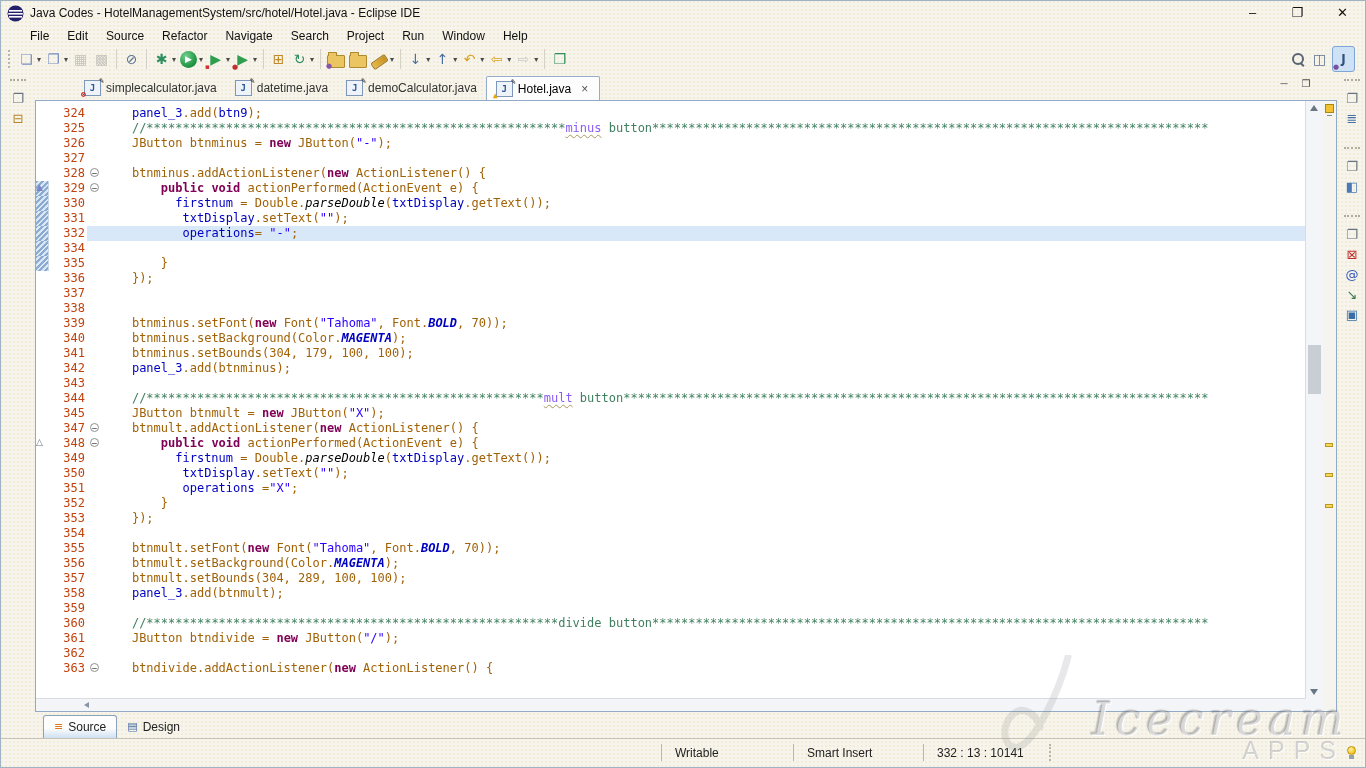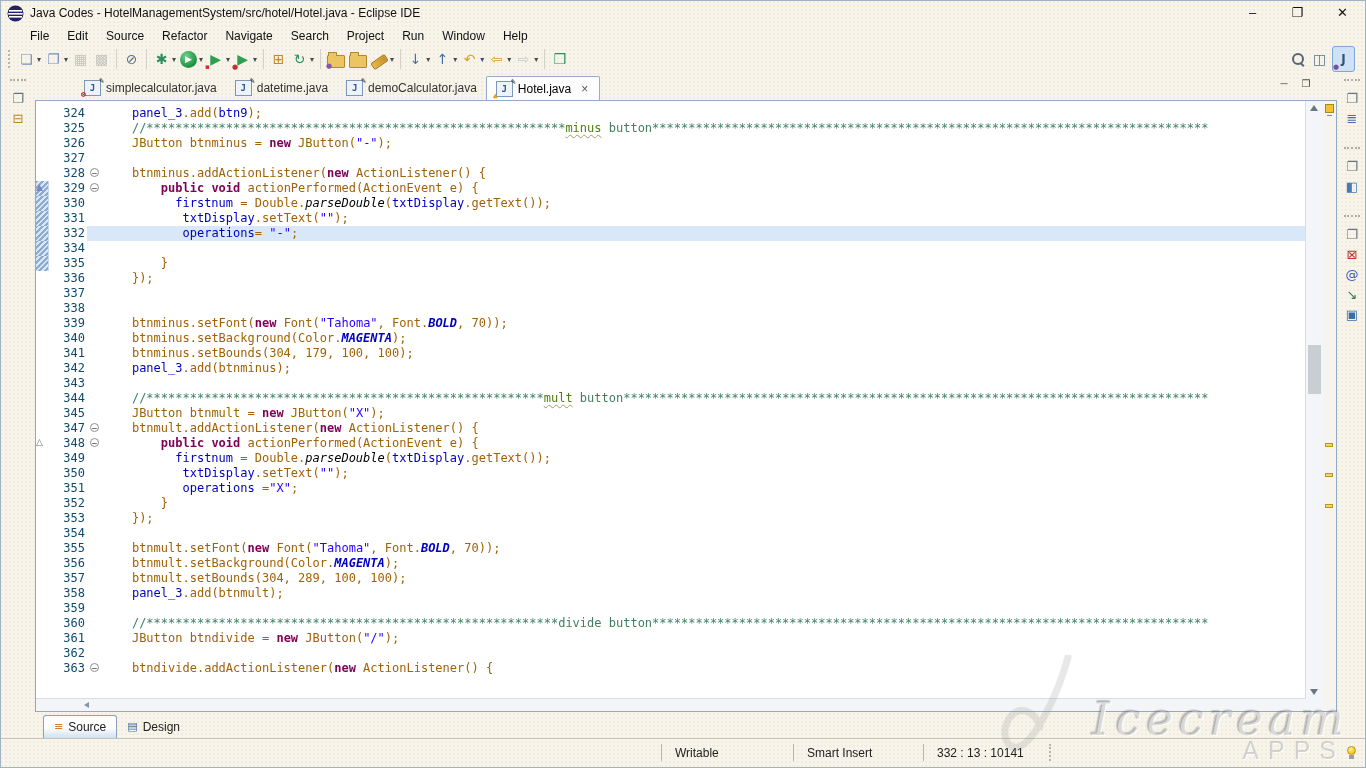--- a/index.html
+++ b/index.html
@@ -65,30 +65,30 @@
 
   
   .editor{flex:1;background:#fff;border:1px solid #93aac6;display:flex;position:relative;min-height:0;margin-right:2px}
   .code{flex:1;overflow:hidden;padding-top:5px;font:12px/15px "DejaVu Sans Mono",monospace;position:relative}
   .crow{display:flex;height:15px}
   .cmark{width:13px;flex:none;position:relative}
   .cmark.range{background:repeating-linear-gradient(135deg,#8cabd0 0 2px,#d9e7f5 2px 4px);border-right:1px solid #c7d6e8;box-sizing:border-box}
   .ctri{position:absolute;left:0;top:1px;font-size:9px;line-height:11px;font-family:"DejaVu Sans",sans-serif}
   .ctri.filled{color:#7b86c8}
   .ctri.outline{color:#6a7488}
-  .cnum{width:36px;flex:none;text-align:right;color:#0c4a6e;padding-right:2px}
+  .cnum{width:36px;flex:none;text-align:right;color:#c2410c;padding-right:2px}
   .cfold{width:16px;flex:none;position:relative}
   .foldbtn{position:absolute;left:3px;top:2px;width:9px;height:9px;border:1px solid #8f8f8f;border-radius:50%;background:#fff;font-size:9px;line-height:8px;text-align:center;color:#444;box-sizing:border-box}
   .ctxt{flex:1;white-space:pre}
   .crow.hl .ctxt,.crow.hl .cfold{background:#d9e8f8}
   .tk-d{color:#a16207}
   .tk-k{color:#7f0055;font-weight:bold}
   .tk-s{color:#2a00ff}
   .tk-c{color:#3f7f5f}
-  .tk-csp{color:#4d7c0f;text-decoration:underline wavy #a89860 1px;text-underline-offset:2px}
+  .tk-csp{color:#8b5cf6;text-decoration:underline wavy #a89860 1px;text-underline-offset:2px}
   .tk-f{color:#0000c0}
   .tk-sf{color:#0000c0;font-style:italic;font-weight:bold}
   .tk-sm{font-style:italic}
 
   
   .vscroll{width:17px;flex:none;background:#f3f5f8;border-left:1px solid #d8dde4;position:relative}
   .sarrow{position:absolute;left:0;width:17px;height:14px}
   .sarrow.up{top:0}.sarrow.down{bottom:12px}
   .sarrow:before{content:"";position:absolute;left:4px;border-left:4px solid transparent;border-right:4px solid transparent}
   .sarrow.up:before{top:4px;border-bottom:6px solid #6a7684}

